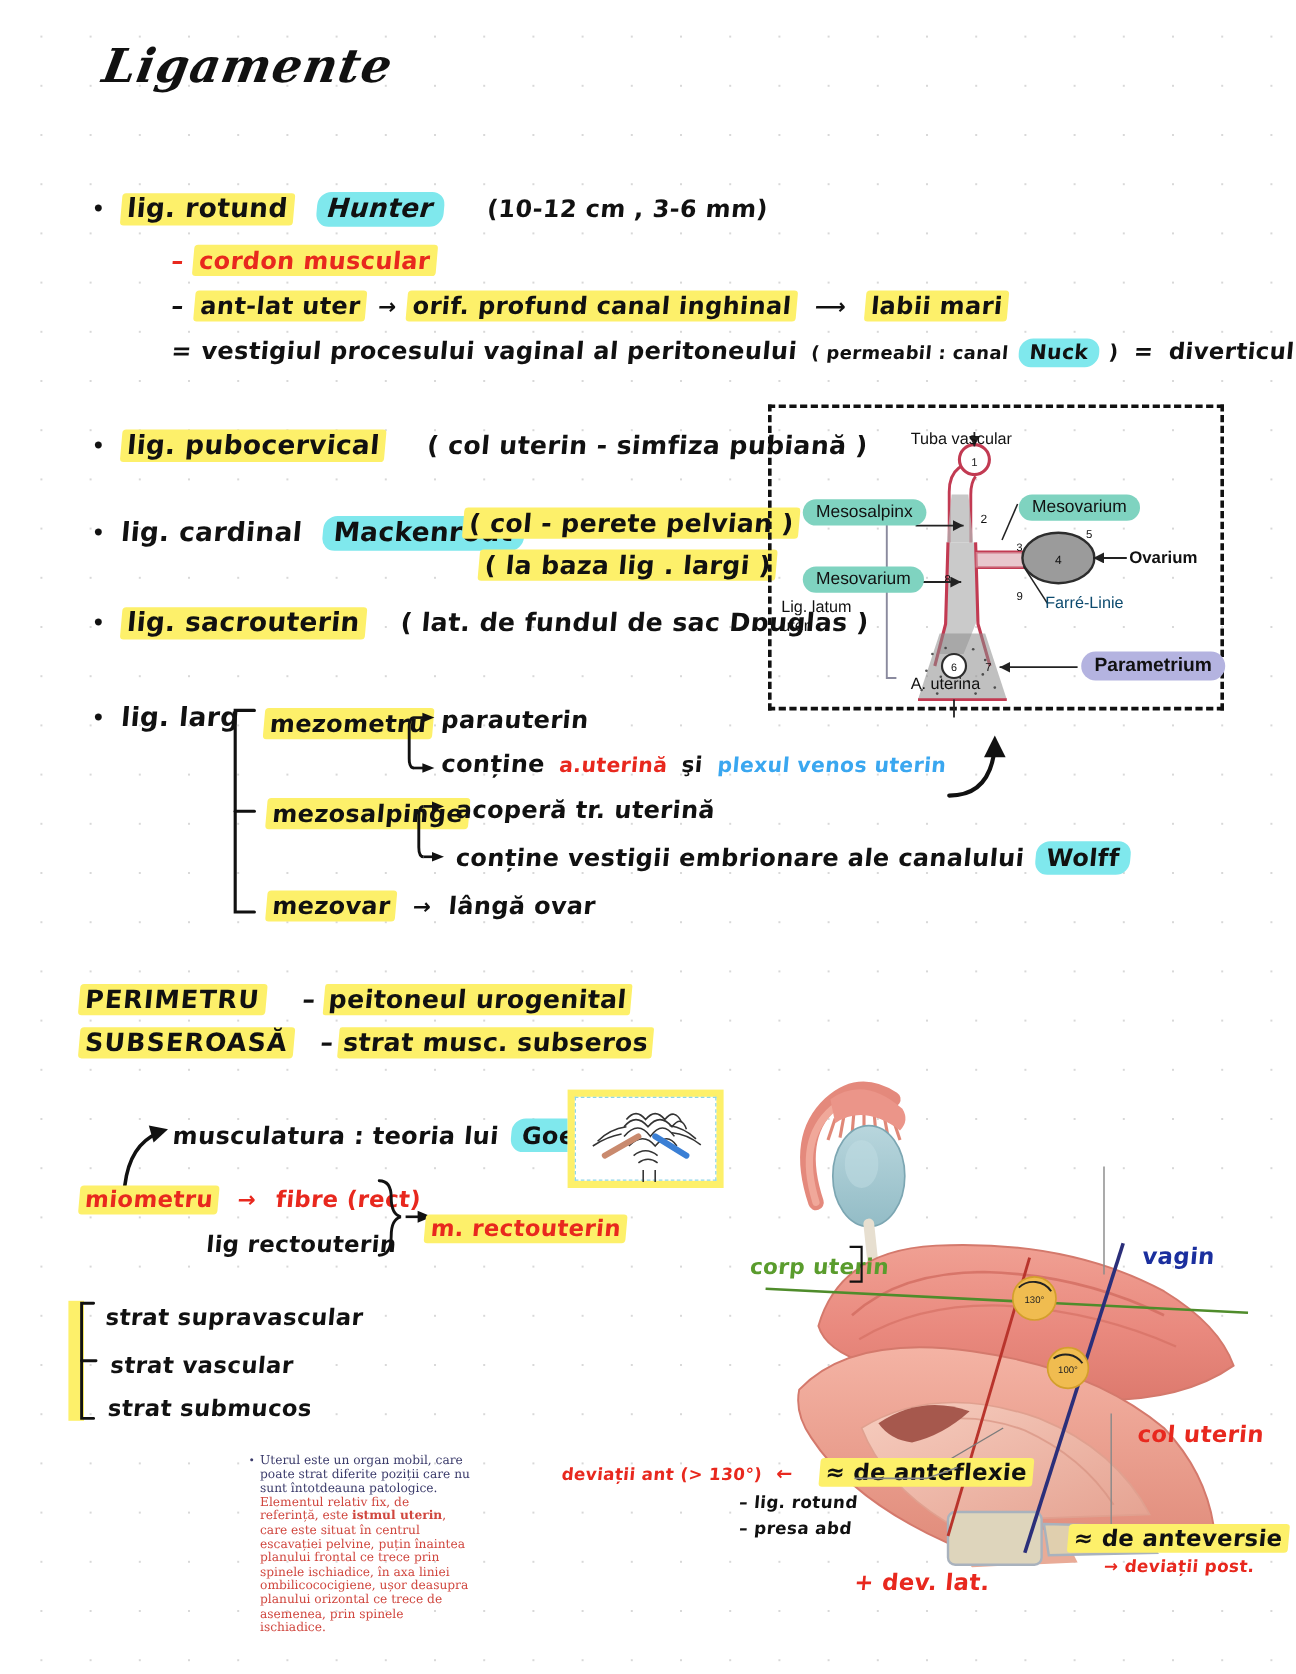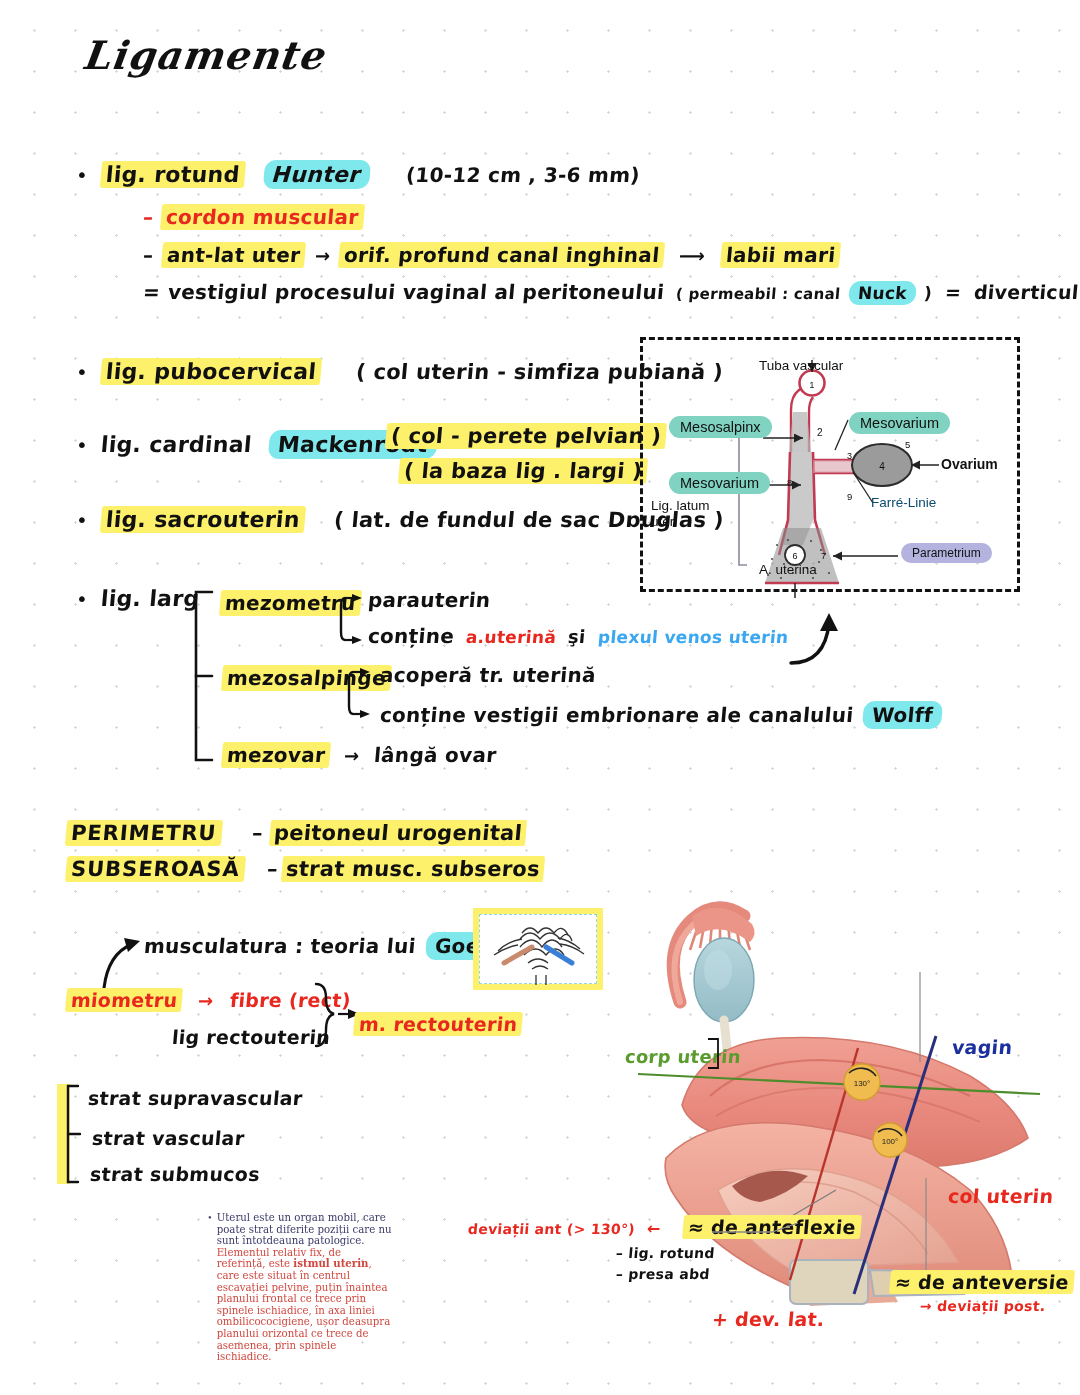--- a/index.html
+++ b/index.html
@@ -192,21 +192,21 @@
               font-family:'Liberation Sans',sans-serif;color:#111;margin-top:44px;">
     <div>Lig. latum</div>
     <div>uteri</div>
   </div>
 
   <div class="abs" style="left:298px;top:116px;font-size:14px;font-family:'Liberation Sans',sans-serif;color:#111;font-weight:bold;">Ovarium</div>
 
   <div class="abs" style="left:228px;top:155px;font-size:13.5px;font-family:'Liberation Sans',sans-serif;color:#0c4a6e;">Farré-Linie</div>
 
   <div class="abs" style="left:258px;top:203px;background:#b4b3e0;border-radius:13px;padding:3px 11px;
-              font-size:12px;font-family:'Liberation Sans',sans-serif;color:#111;">Parametrium</div>
+              font-size:16px;font-family:'Liberation Sans',sans-serif;color:#111;font-weight:bold;">Parametrium</div>
 
   <div class="abs" style="left:116px;top:222px;font-size:13.5px;font-family:'Liberation Sans',sans-serif;color:#111;">A. uterina</div>
 </div>
 
 <div class="abs" style="left:785px;top:605px;">
   <svg width="70" height="65" viewBox="0 0 70 65">
     <path d="M6 58 Q40 58 44 18" fill="none" stroke="#111" stroke-width="3.4" stroke-linecap="round"></path>
     <path d="M44 8 L35 26 L53 26 Z" fill="#111"></path>
   </svg>
 </div>

